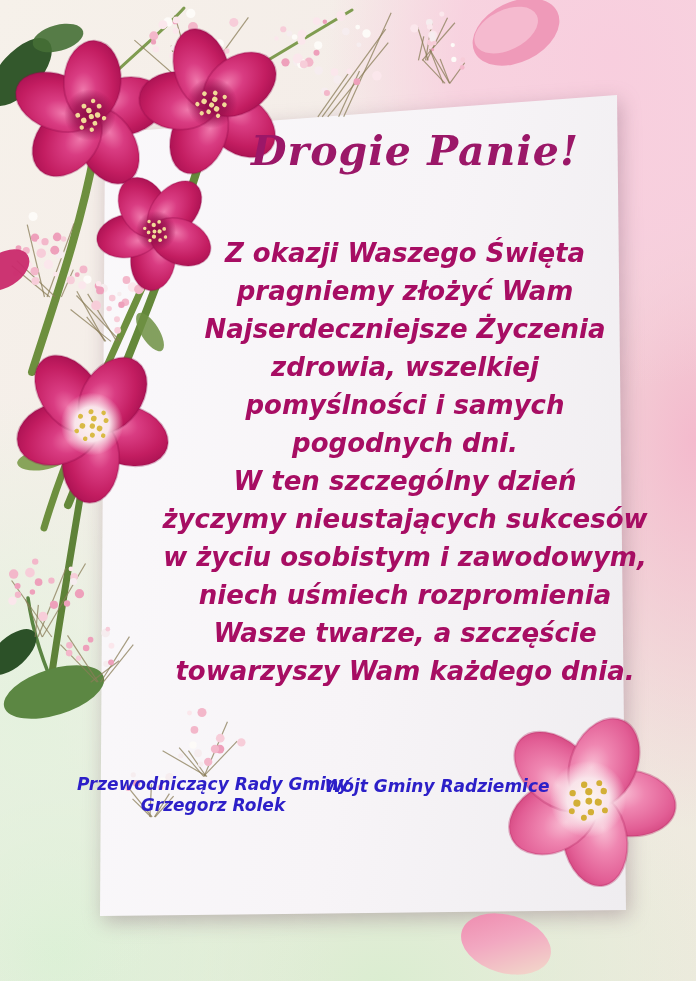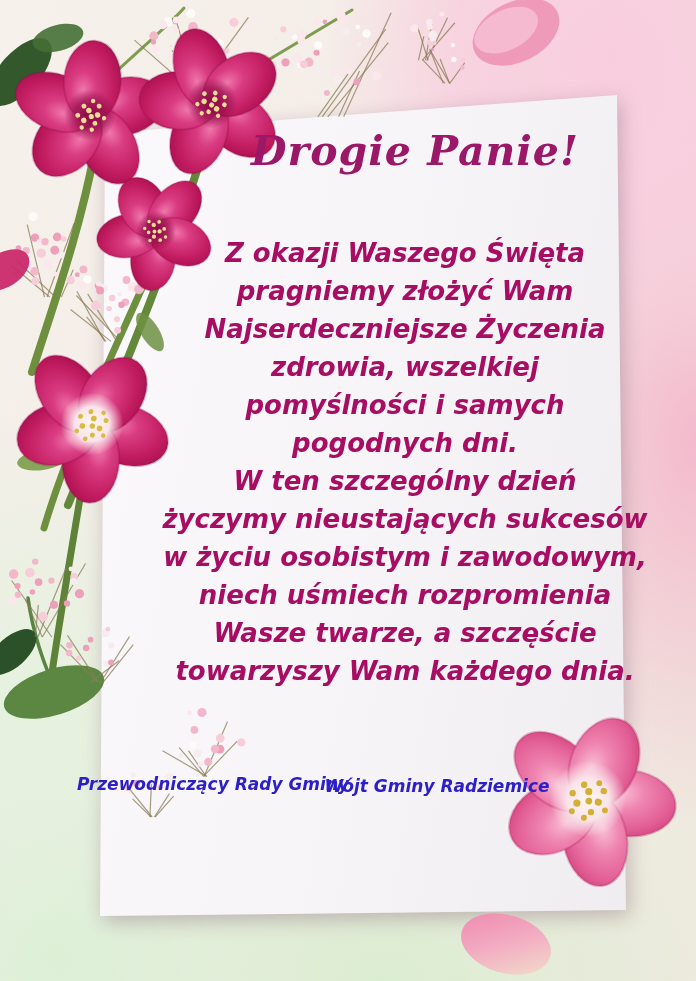--- a/index.html
+++ b/index.html
@@ -414,19 +414,20 @@
     <div class="message-line">W ten szczególny dzień</div>
     <div class="message-line">życzymy nieustających sukcesów</div>
     <div class="message-line">w życiu osobistym i zawodowym,</div>
     <div class="message-line">niech uśmiech rozpromienia</div>
     <div class="message-line">Wasze twarze, a szczęście</div>
     <div class="message-line">towarzyszy Wam każdego dnia.</div>
   </div>
 
   <div class="sig sig-left">
     <div class="sig-line">Przewodniczący Rady Gminy</div>
+    <div class="sig-line">Grzegorz Rolek</div>
   </div>
 
   <div class="sig sig-right">
     <div class="sig-line">Wójt Gminy Radziemice</div>
     <div class="sig-line"></div>
   </div>
 </div>
 
 </body></html>

